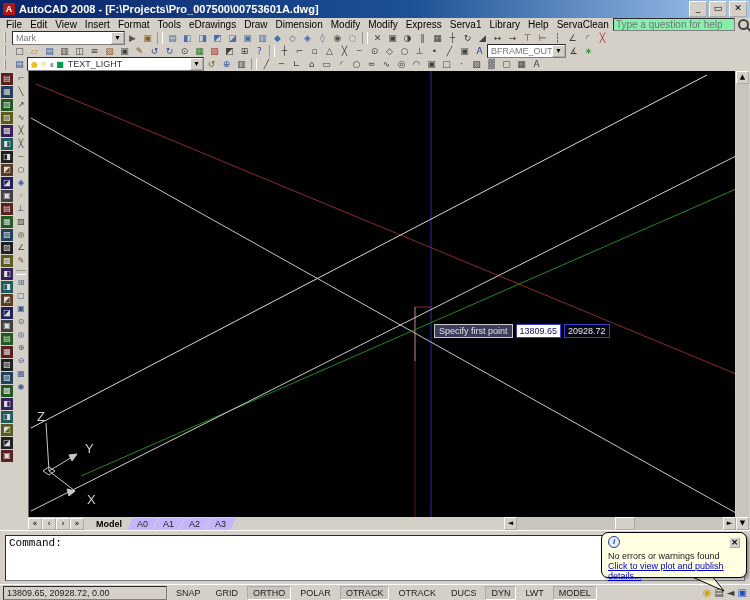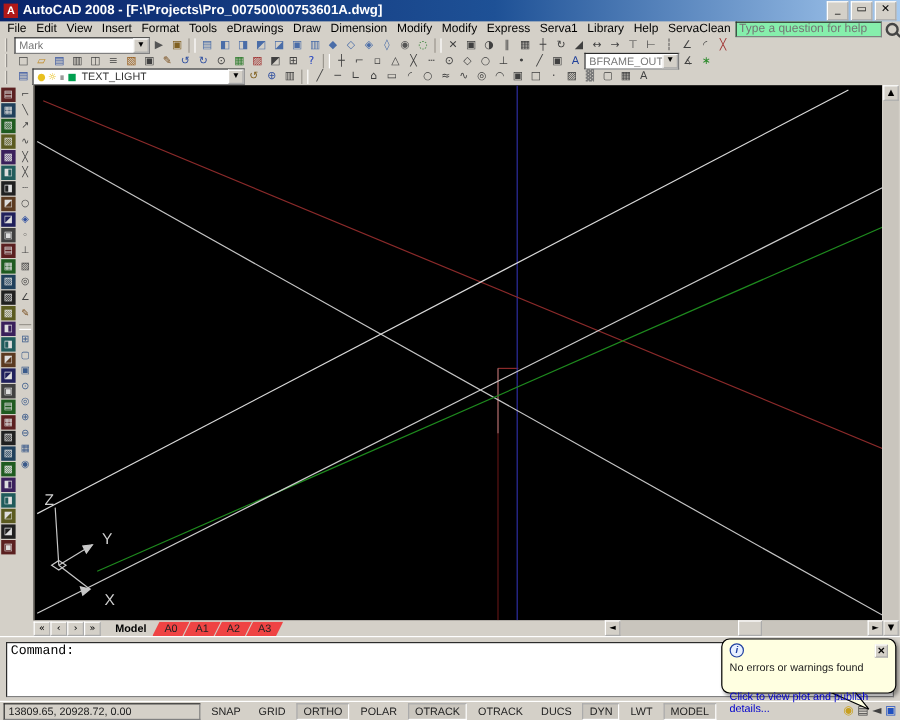--- a/index.html
+++ b/index.html
@@ -57,21 +57,21 @@
   
   .vscroll{position:absolute;left:736px;top:71px;width:13px;height:459px;background:#c9c5bd;
     display:flex;flex-direction:column}
   .sbtn{width:13px;height:13px;background:#d4d0c8;border:1px outset #fff;font-size:7px;
     text-align:center;line-height:11px;box-sizing:border-box;flex:none;font-family:"DejaVu Sans",sans-serif}
   .vscroll .down{margin-top:auto}
   .bottomrow{position:absolute;left:28px;top:517px;width:708px;height:13px;background:#d4d0c8;
     display:flex;align-items:flex-end}
   .navbtn{width:14px;height:12px;background:#d4d0c8;border:1px outset #fff;font-size:8px;
     line-height:10px;text-align:center;box-sizing:border-box;flex:none;font-family:"DejaVu Sans",sans-serif}
-  .ltab{height:12px;padding:0 10px;font-size:9px;line-height:12px;background:#ef4444;color:#222;
+  .ltab{height:12px;padding:0 10px;font-size:9px;line-height:12px;background:#c4b5fd;color:#222;
     clip-path:polygon(6px 0,100% 0,calc(100% - 6px) 100%,0 100%);margin-right:-5px;flex:none}
   .ltab.active{background:#d4d0c8;font-weight:bold;color:#000;z-index:2;position:relative}
   .hscroll{margin-left:auto;display:flex;align-items:center;height:13px;width:232px;background:#c9c5bd}
   .htrack{position:relative;flex:1;height:13px}
   .hthumb{position:absolute;left:98px;top:0;width:20px;height:13px;background:#d4d0c8;
     border:1px outset #fff;box-sizing:border-box}
   
   .cmdsplit{position:absolute;left:0;top:530px;width:750px;height:4px;background:#d4d0c8;border-top:1px solid #fff}
   .cmdwin{position:absolute;left:0;top:534px;width:750px;height:50px;background:#d4d0c8;
     padding:1px 5px;box-sizing:border-box}
@@ -90,21 +90,21 @@
   
   .balloon{position:absolute;left:601px;top:532px;width:146px;height:46px;background:#ffffe1;
     border:1px solid #000;border-radius:7px;padding:3px 6px;box-sizing:border-box;
     box-shadow:2px 2px 3px rgba(0,0,0,.35);z-index:40;font-size:9px}
   .btitle{display:flex;align-items:center;gap:3px;font-weight:bold;font-size:9px}
   .binfo{width:10px;height:10px;border-radius:50%;background:#e8f0ff;color:#2040a0;
     border:1px solid #2040a0;font-size:8px;line-height:10px;text-align:center;flex:none;font-style:italic}
   .bclose{margin-left:auto;width:11px;height:11px;border:1px outset #fff;background:#d4d0c8;
     font-size:8px;line-height:9px;text-align:center;box-sizing:border-box;flex:none}
   .bmsg{margin-top:3px;color:#222}
-  .blink{color:#0000cc;margin-top:14px;display:block}
+  .blink{color:#0000cc;text-decoration:underline;margin-top:0;display:block}
   .btail{position:absolute;left:688px;top:576px;z-index:39}
 </style>
 </head>
 <body>
 
 <div id="root">
 
   <div class="titlebar">
     <span class="appicon">A</span>
     <span class="title">AutoCAD 2008 - [F:\Projects\Pro_007500\00753601A.dwg]</span>
@@ -353,20 +353,25 @@
         <line x1="20" y1="400" x2="48" y2="383"></line>
         <line x1="20" y1="400" x2="46" y2="420"></line>
         <polygon points="20,396 26,400 20,404 14,400"></polygon>
         <polygon points="48,383 40,384 43,390" fill="#c8c8c8"></polygon>
         <polygon points="46,420 38,418 40,425" fill="#c8c8c8"></polygon>
         <text x="8" y="350" font-size="13" fill="#d0d0d0" stroke="none">Z</text>
         <text x="56" y="382" font-size="13" fill="#d0d0d0" stroke="none">Y</text>
         <text x="58" y="433" font-size="13" fill="#d0d0d0" stroke="none">X</text>
       </g>
     </svg>
+    <div class="dyn">
+      <span class="dynlabel">Specify first point</span>
+      <span class="dynf1">13809.65</span>
+      <span class="dynf2">20928.72</span>
+    </div>
   </div>
 
   <div class="vscroll">
     <span class="sbtn">▲</span>
     <span class="sbtn down">▼</span>
   </div>
 
   <div class="bottomrow">
     <span style="display:flex">
         <span class="navbtn">«</span>

